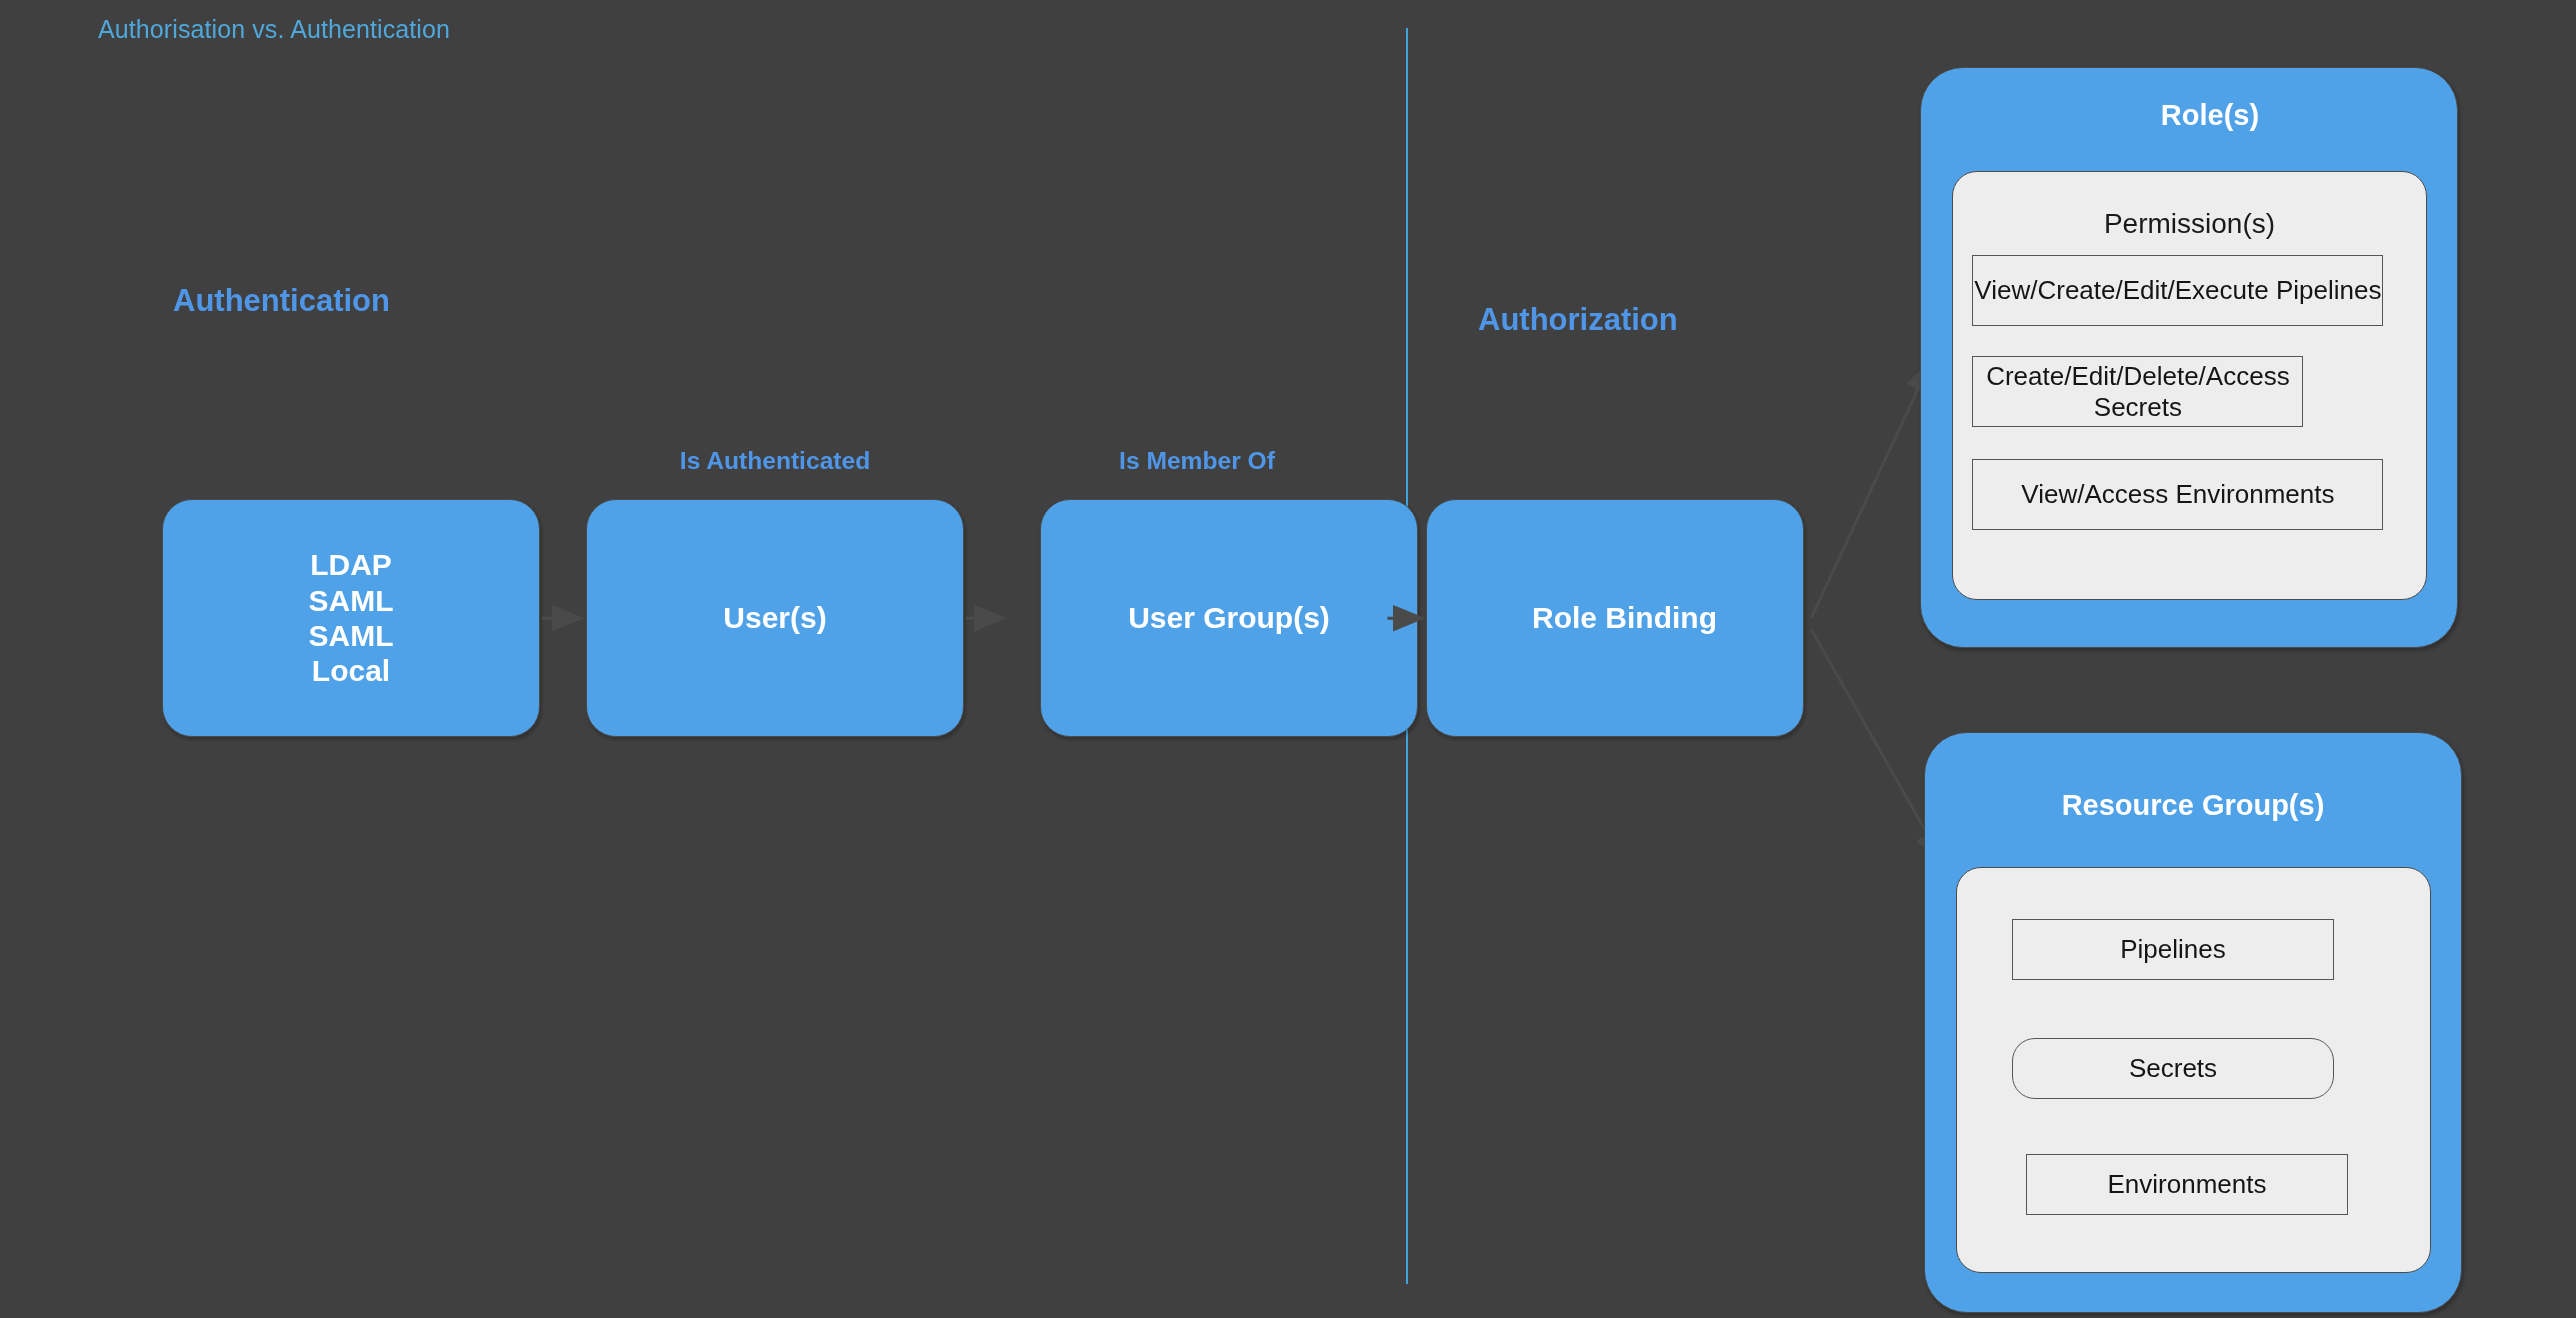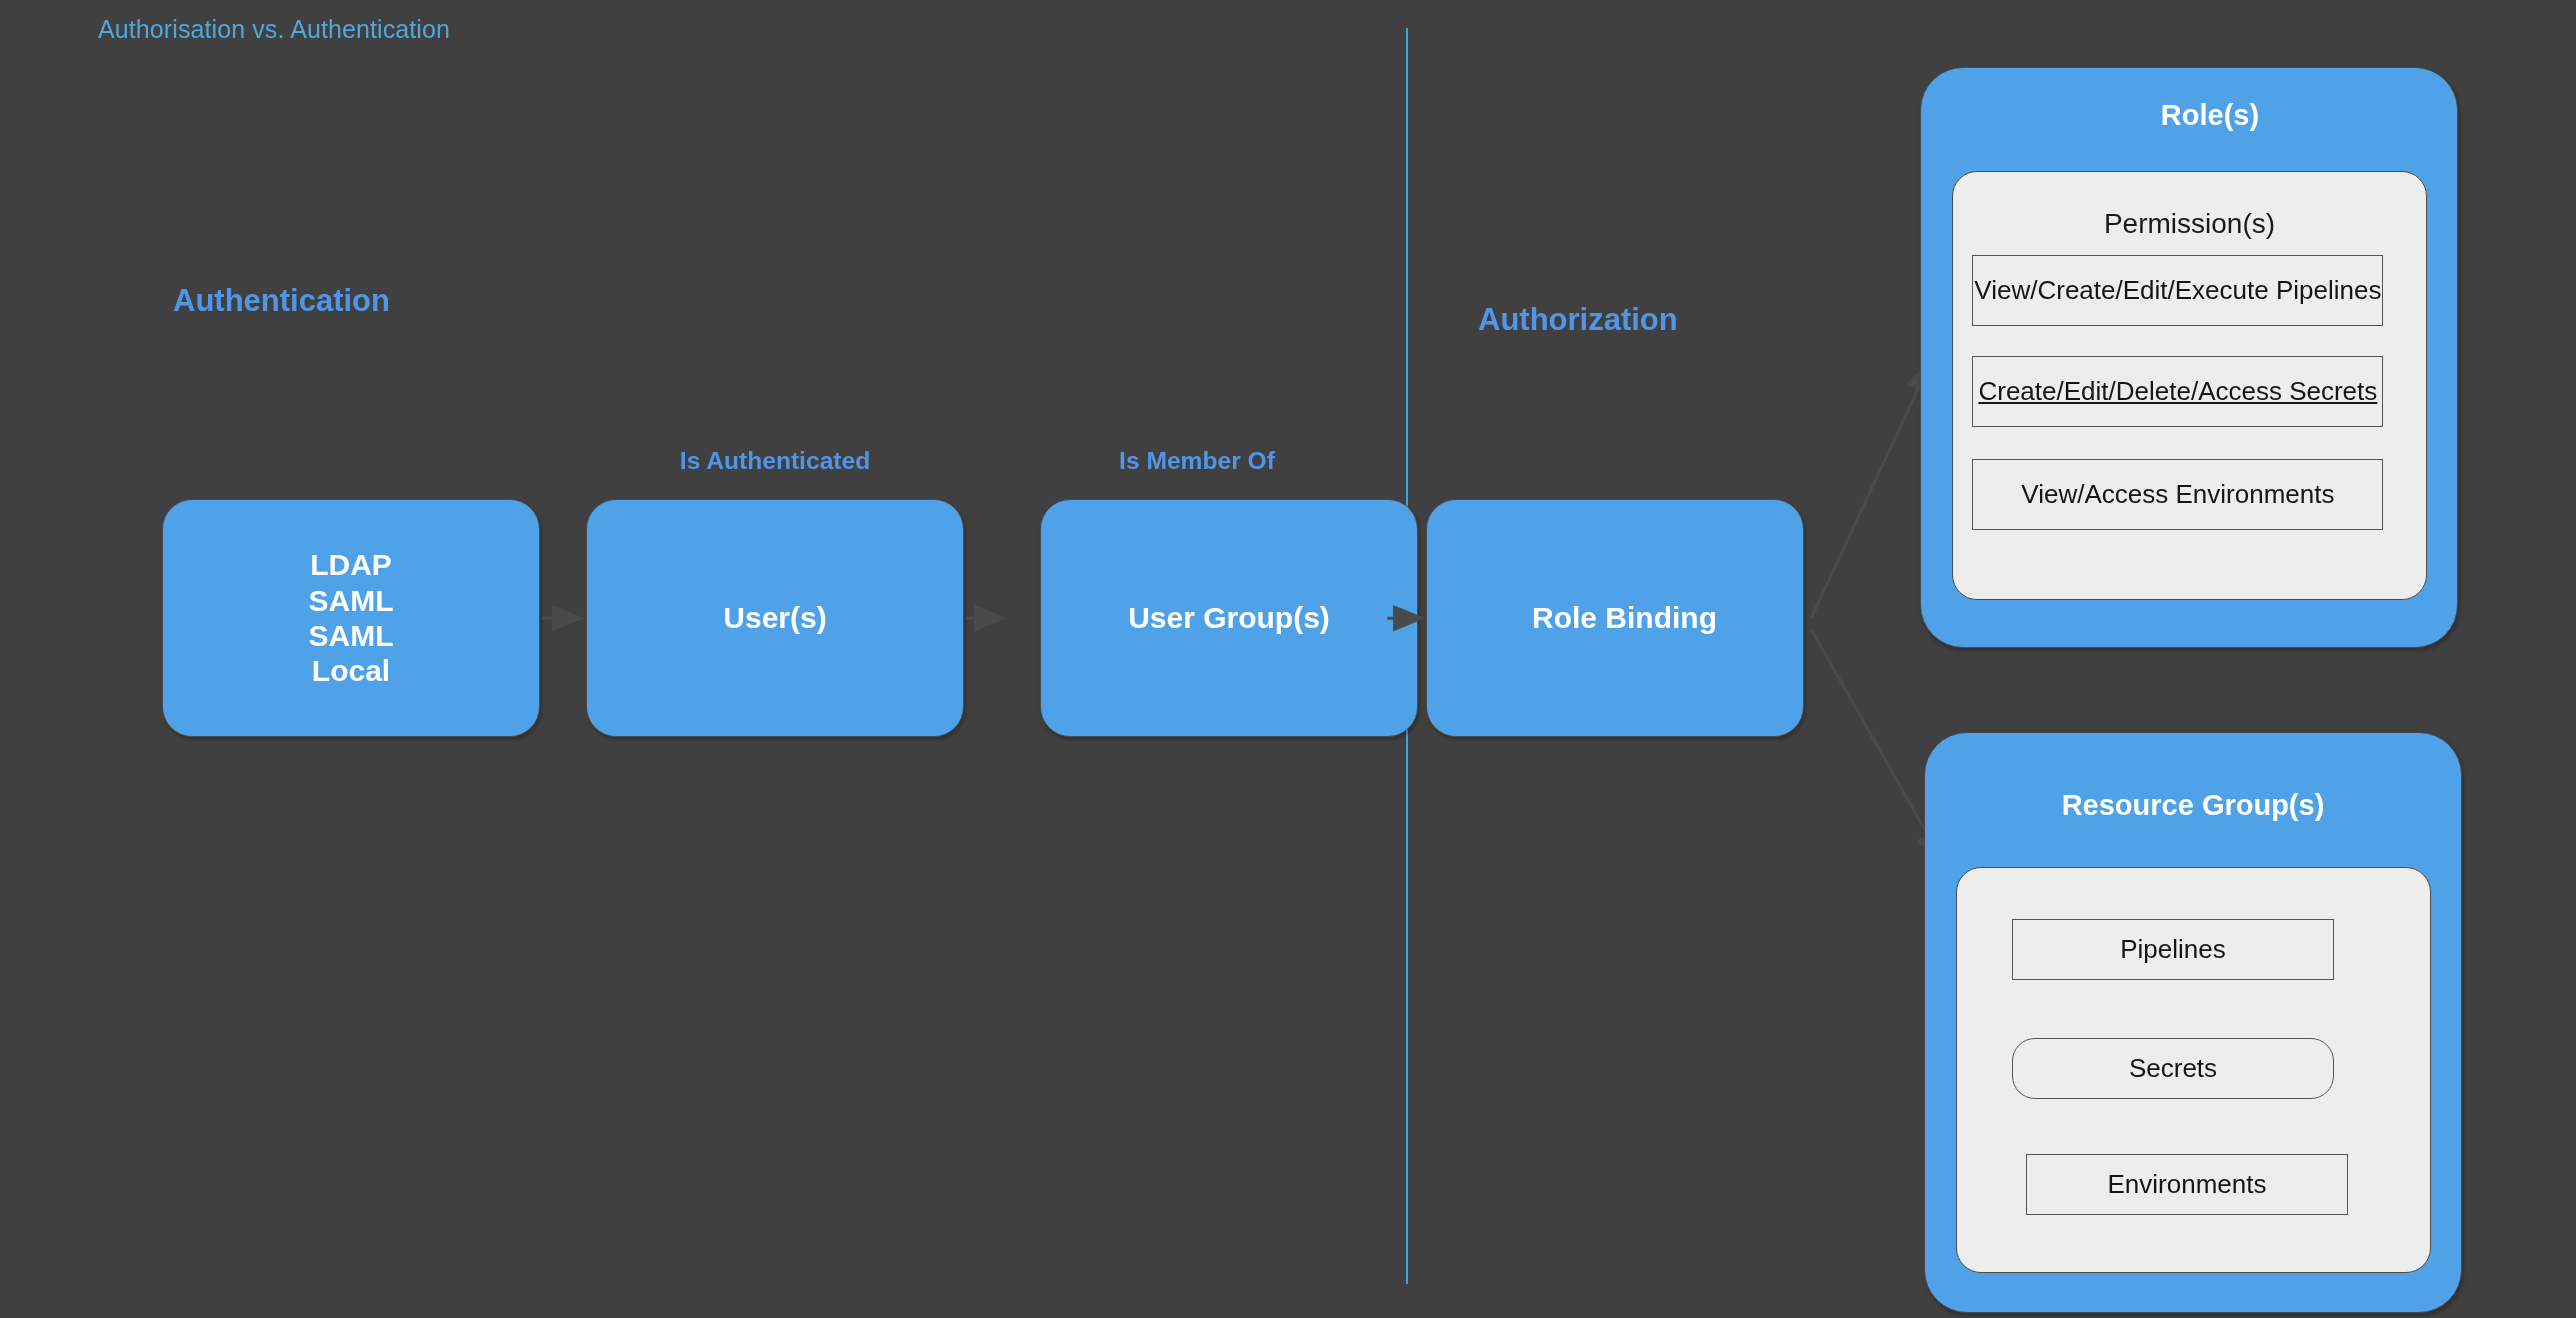--- a/index.html
+++ b/index.html
@@ -156,21 +156,21 @@
     align-items: center;
     justify-content: center;
     text-align: center;
     font-size: 26px;
     color: #151515;
     line-height: 1.18;
   }
 
   
   #perm-0 { left: 19.4px; top: 83px; width: 411px; height: 71px; }
-  #perm-1 { left: 19.4px; top: 184px; width: 411px; height: 71px; text-decoration: underline; }
+  #perm-1 { left: 19.4px; top: 184px; width: 331px; height: 71px; }
   #perm-2 { left: 19.4px; top: 287px; width: 411px; height: 71px; }
 
   
   #res-0 { left: 55px; top: 51px; width: 322px; height: 61px; }
   #res-1 { left: 55px; top: 170px; width: 322px; height: 61px; border-radius: 23px; }
   #res-2 { left: 69px; top: 286px; width: 322px; height: 61px; }
 </style>
 </head>
 <body>
 

